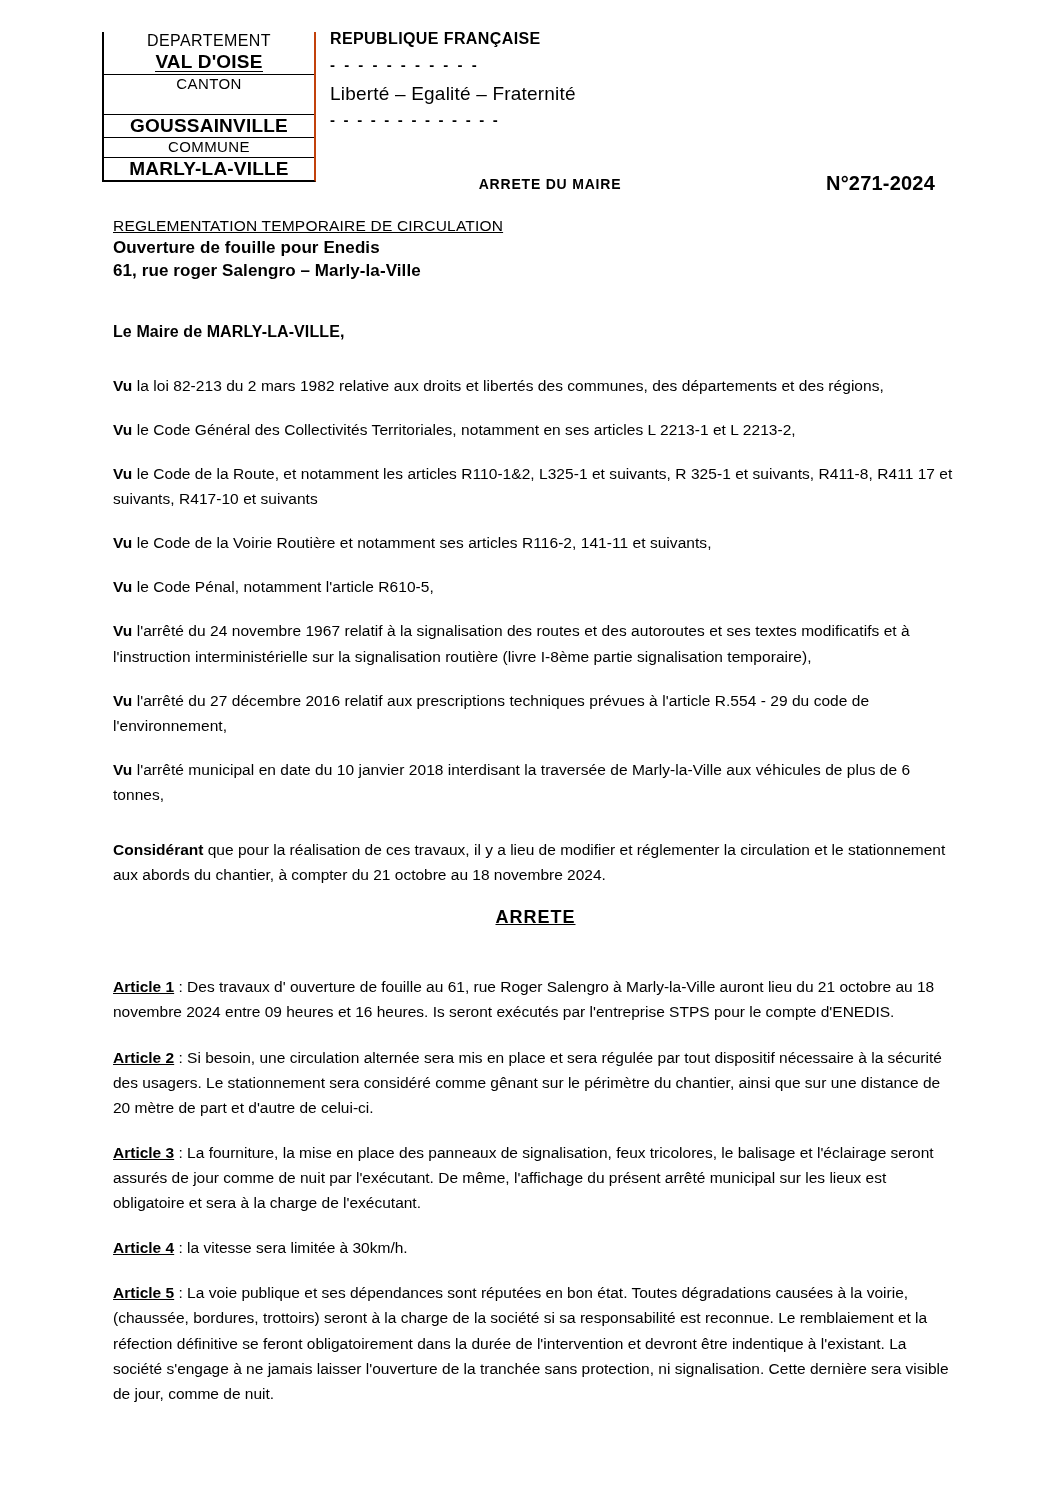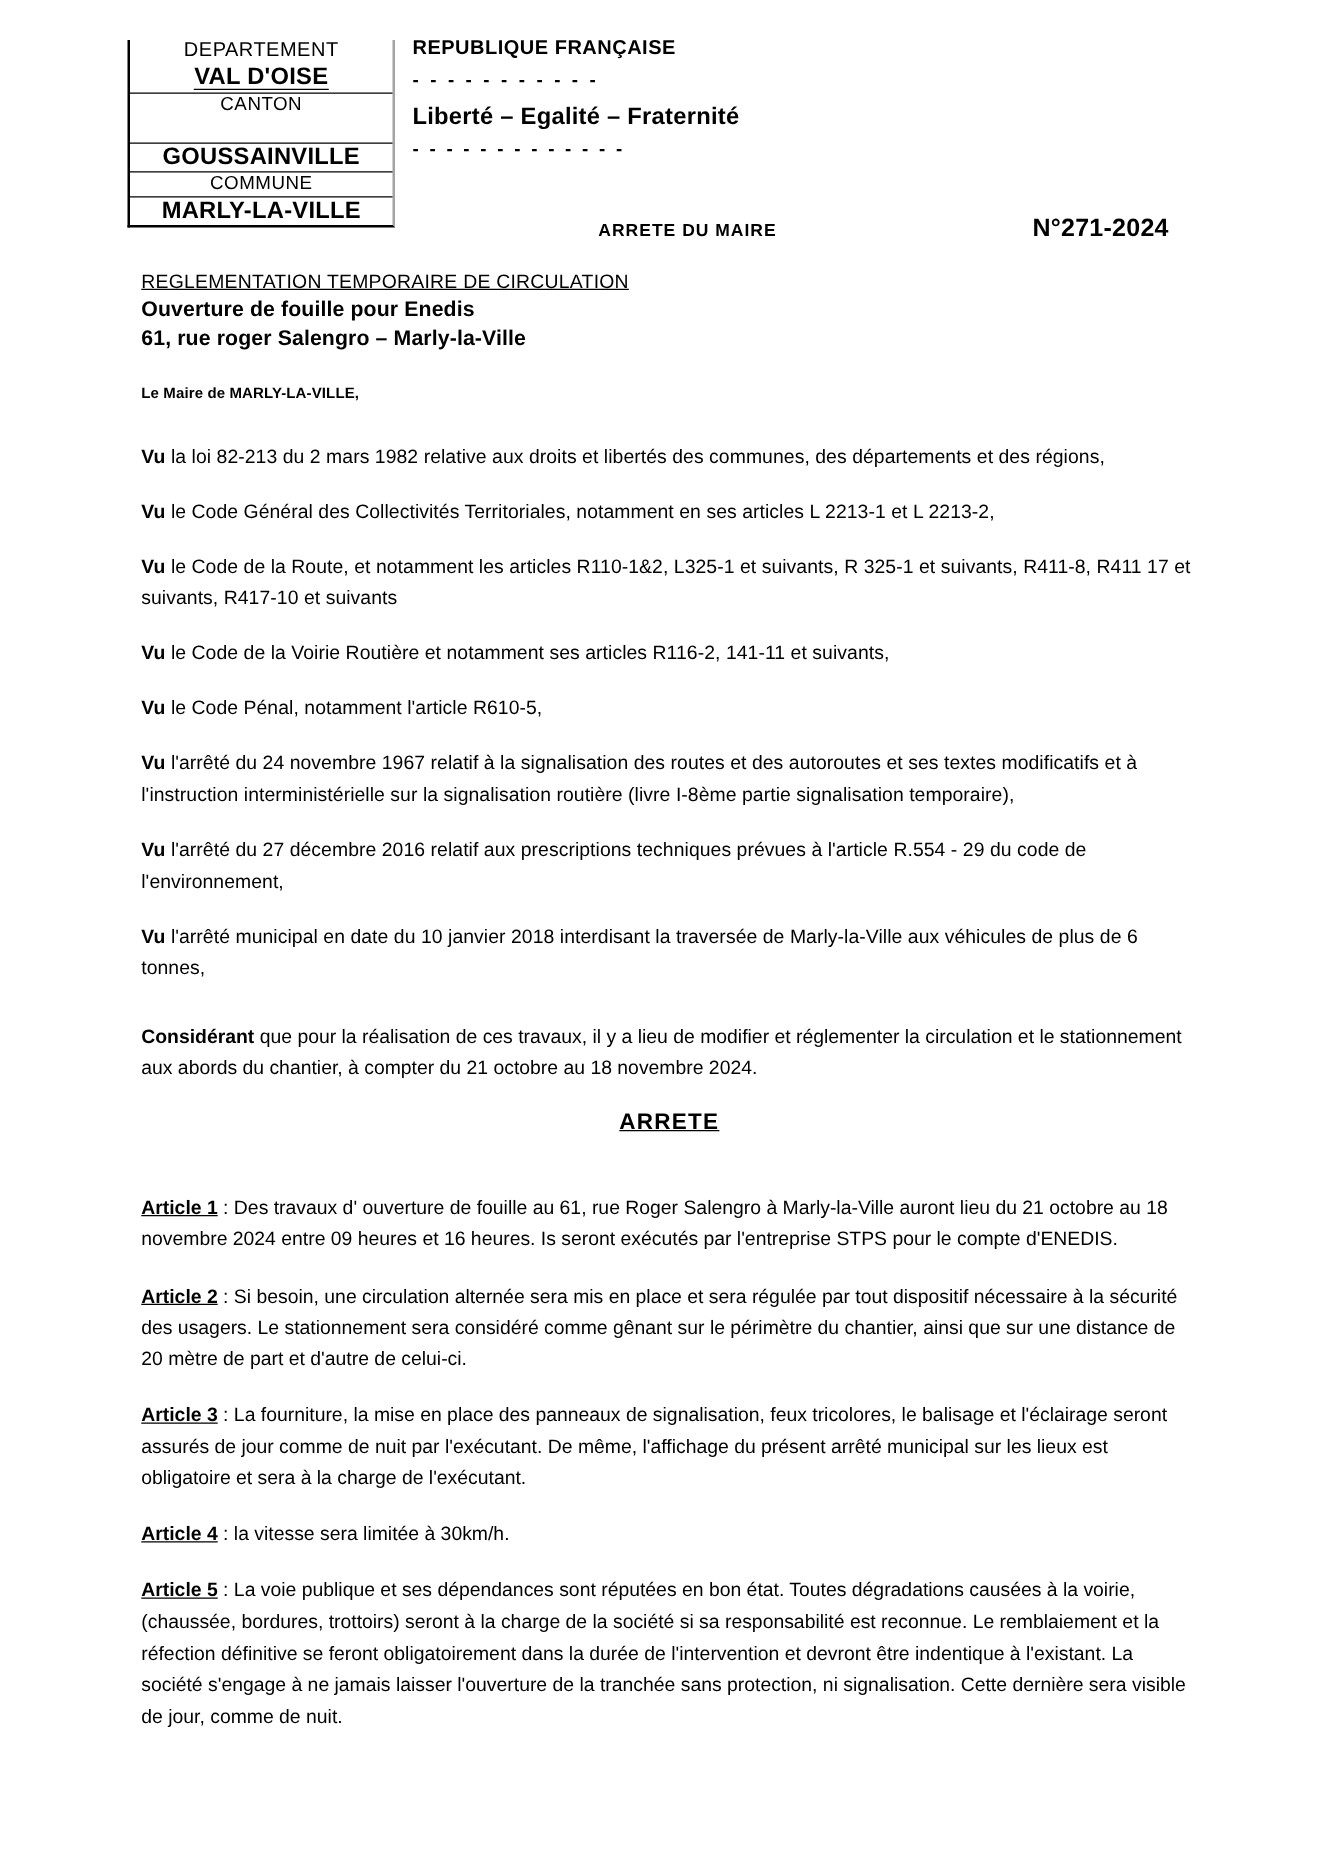--- a/index.html
+++ b/index.html
@@ -28,21 +28,21 @@
     height: 205px;
   }
 
   
   .admin-box {
     position: absolute;
     left: 102px;
     top: 32px;
     width: 214px;
     border-left: 2px solid #000;
-    border-right: 2px solid #a3a3a3;
+    border-right: 2px solid #c2410c;
     border-bottom: 2px solid #000;
     box-sizing: border-box;
   }
   .admin-row {
     text-align: center;
     line-height: 1.0;
     padding: 1px 0 2px 0;
     white-space: nowrap;
   }
   .admin-row.rule {
@@ -82,21 +82,21 @@
   }
   .rep-dashes {
     font-size: 15px;
     letter-spacing: 2.5px;
     font-weight: 700;
     margin-top: 8px;
     margin-bottom: 8px;
   }
   .rep-motto {
     font-size: 19px;
-    font-weight: 700;
+    font-weight: 400;
     letter-spacing: 0.2px;
     margin-top: 10px;
   }
   .rep-dashes2 {
     font-size: 15px;
     letter-spacing: 2.2px;
     font-weight: 700;
     margin-top: 6px;
   }
   .arrete-maire {
@@ -137,22 +137,22 @@
   }
   .subject-line2,
   .subject-line3 {
     font-size: 17px;
     font-weight: 700;
     line-height: 1.35;
     letter-spacing: 0.1px;
   }
 
   .mayor-line {
-    margin-top: 24px;
-    font-size: 12px;
+    margin-top: 40px;
+    font-size: 16px;
     font-weight: 700;
     letter-spacing: 0.1px;
   }
 
   .clauses {
     margin-top: 32px;
   }
   p.clause {
     font-size: 15.5px;
     line-height: 1.62;

